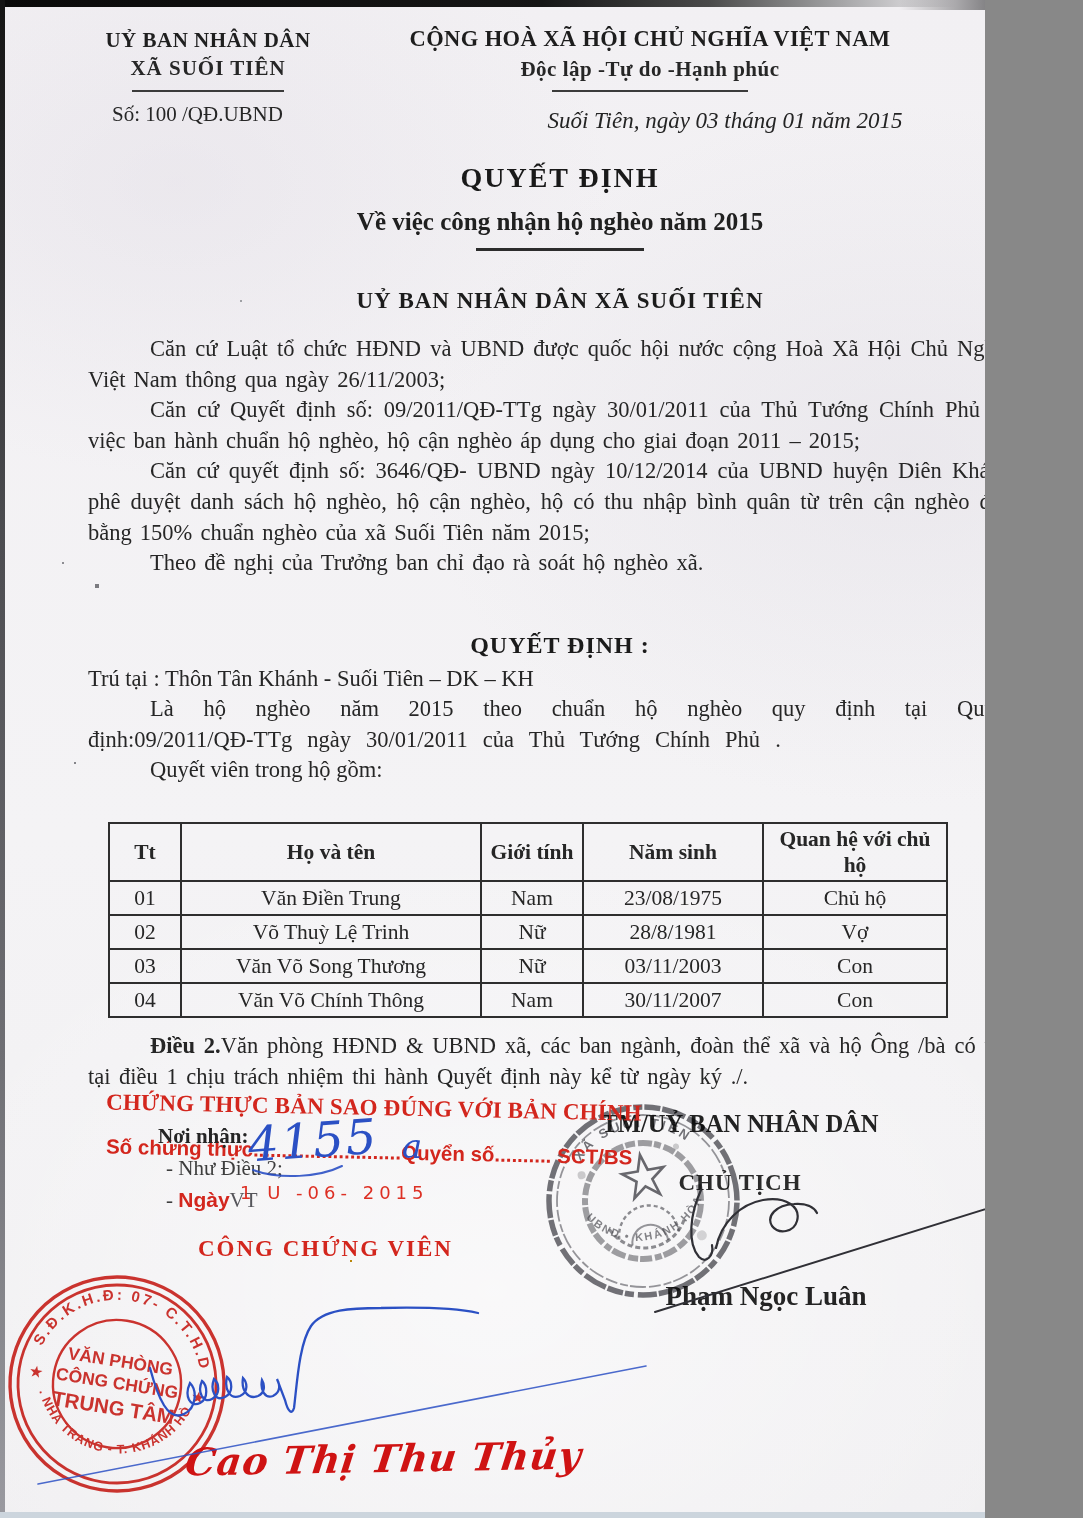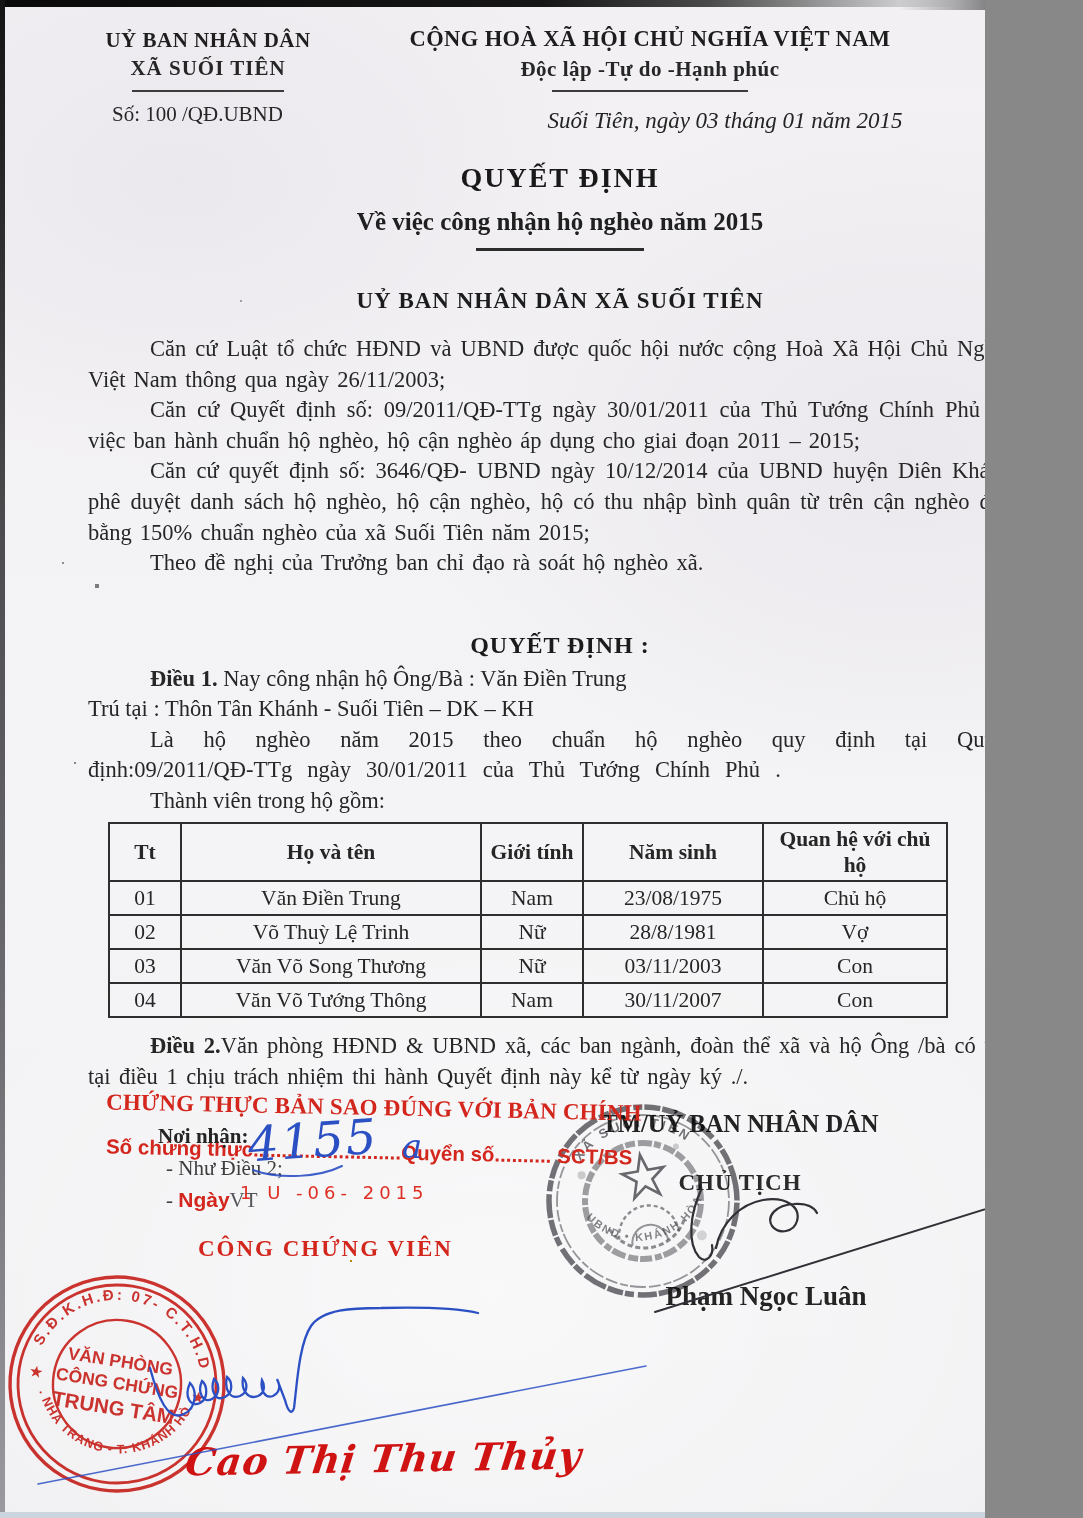--- a/index.html
+++ b/index.html
@@ -127,24 +127,23 @@
   <div class="preamble">
     <p>Căn cứ Luật tổ chức HĐND và UBND được quốc hội nước cộng Hoà Xã Hội Chủ Nghĩa Việt Nam thông qua ngày 26/11/2003;</p>
     <p>Căn cứ Quyết định số: 09/2011/QĐ-TTg ngày 30/01/2011 của Thủ Tướng Chính Phủ về việc ban hành chuẩn  hộ nghèo, hộ cận nghèo áp dụng cho giai đoạn 2011 – 2015;</p>
     <p>Căn cứ quyết định số: 3646/QĐ- UBND ngày 10/12/2014 của UBND huyện Diên Khánh phê duyệt danh sách hộ nghèo, hộ cận nghèo, hộ có thu nhập bình quân từ trên cận nghèo đến bằng 150% chuẩn nghèo của xã Suối Tiên năm 2015;</p>
     <p>Theo đề nghị của Trưởng ban  chỉ đạo rà soát hộ nghèo xã.</p>
   </div>
 
   <div class="decision-heading">QUYẾT ĐỊNH :</div>
 
   <div class="art1">
-    <div class="ln indent"><b>Điều 1.</b><span>  Nay công nhận hộ Ông/Bà : Văn Điền Trung</span></div>
     <div class="ln">Trú tại : Thôn   Tân Khánh - Suối Tiên – DK – KH</div>
     <div class="spread">Là hộ  nghèo năm 2015 theo chuẩn hộ nghèo quy định tại Quyết định:09/2011/QĐ-TTg ngày 30/01/2011 của Thủ Tướng Chính Phủ .</div>
-    <div class="ln indent">Thành viên trong hộ gồm:</div>
+    <div class="ln indent">Quyết viên trong hộ gồm:</div>
   </div>
 
   <table class="members">
     <colgroup>
         <col style="width:72px">
         <col style="width:300px">
         <col style="width:102px">
         <col style="width:180px">
         <col style="width:184px">
       </colgroup>
@@ -172,21 +171,21 @@
     </tr>
     <tr>
       <td>03</td>
       <td class="name">Văn Võ Song Thương</td>
       <td>Nữ</td>
       <td>03/11/2003</td>
       <td>Con</td>
     </tr>
     <tr>
       <td>04</td>
-      <td class="name">Văn Võ Tướng Thông</td>
+      <td class="name">Văn Võ Chính Thông</td>
       <td>Nam</td>
       <td>30/11/2007</td>
       <td>Con</td>
     </tr>
   </tbody>
     </table>
 
   <div class="art2">
     <b>Điều 2.</b><span>Văn phòng HĐND &amp; UBND xã, các ban ngành, đoàn thể xã và hộ Ông /bà có tên tại điều 1 chịu trách nhiệm thi hành Quyết định này kể từ ngày ký ./.</span>
   </div>

